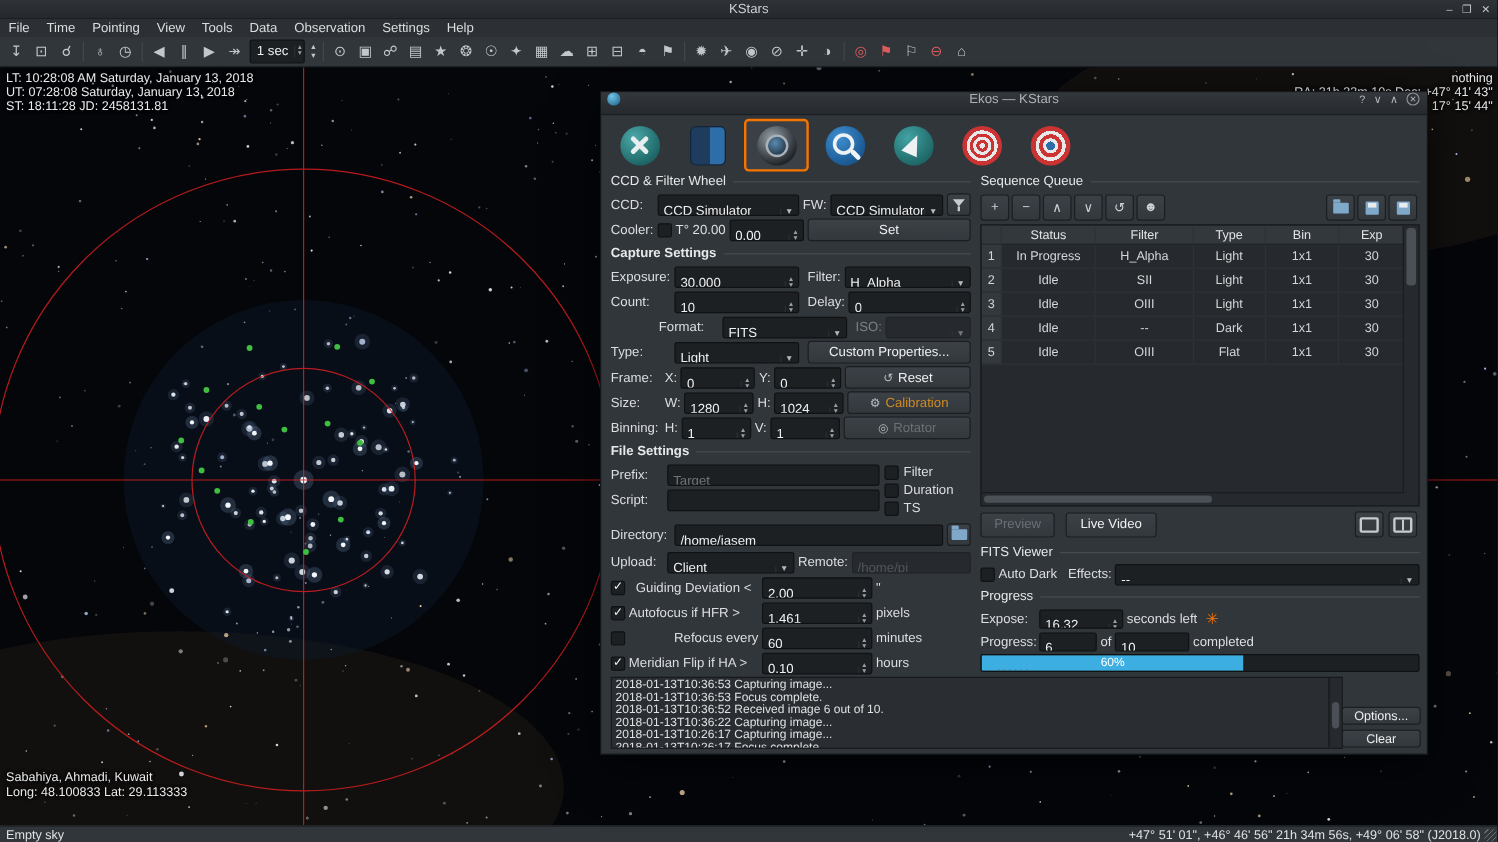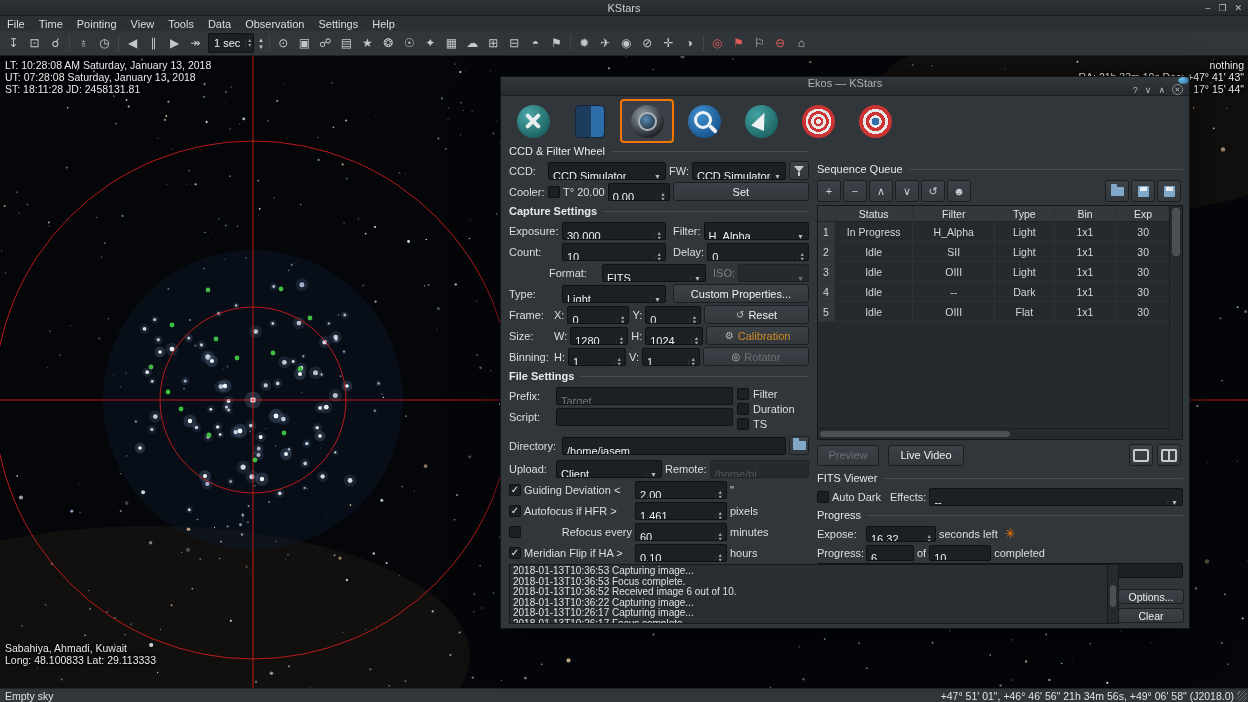--- a/index.html
+++ b/index.html
@@ -30,21 +30,21 @@
   .ov-loc{left:5px;bottom:22px;}
 
   
   .statusbar{position:absolute;left:0;bottom:0;width:100%;height:14px;background:#31363b;border-top:1px solid #202327;display:flex;align-items:center;font-size:10.5px;box-sizing:border-box;}
   .sb-left{padding-left:5px;}
   .sb-right{margin-left:auto;padding-right:14px;}
   .sb-grip{position:absolute;right:1px;bottom:1px;width:10px;height:10px;background:repeating-linear-gradient(135deg,transparent 0 2px,#6a6f74 2px 3px);}
 
   
   .ekos{position:absolute;left:500px;top:76px;width:690px;height:553px;background:#31363b;border:1px solid #121517;box-shadow:0 10px 36px rgba(0,0,0,.65);z-index:5;box-sizing:border-box;}
-  .ekos-titlebar{height:18px;background:linear-gradient(#33383d,#26292d);display:flex;align-items:flex-end;border-bottom:1px solid #1b1e21;position:relative;flex-direction:column;}
+  .ekos-titlebar{height:18px;background:linear-gradient(#33383d,#26292d);display:flex;align-items:flex-start;border-bottom:1px solid #1b1e21;position:relative;}
   .ekos-logo{width:11px;height:11px;border-radius:50%;margin-left:5px;background:radial-gradient(circle at 35% 30%,#6fc3e8,#1d5d86);z-index:1;}
   .ekos-title{position:absolute;left:0;right:0;text-align:center;color:#aeb1b4;font-size:11px;}
   .ekos-ctl{margin-left:auto;display:flex;align-items:center;gap:7px;padding-right:6px;z-index:1;color:#b6babd;font-size:9px;}
   .ekos-ctl .circ{width:11px;height:11px;border:1px solid #8d9194;border-radius:50%;display:flex;align-items:center;justify-content:center;font-size:7px;box-sizing:border-box;}
 
   .ekos-tabs{display:flex;gap:3px;padding:2px 0 0 5px;height:46px;align-items:center;}
   .tab{width:54px;height:44px;border-radius:4px;display:flex;align-items:center;justify-content:center;border:2px solid transparent;box-sizing:border-box;}
   .tab.active{border-color:#f67400;background:#3b4046;}
   .ticon{width:33px;height:33px;border-radius:50%;position:relative;}
   .t-setup{background:radial-gradient(circle at 35% 30%,#4da8a8,#1f6868 70%,#154b4b);}
@@ -55,21 +55,21 @@
   .t-capture::before{content:"";position:absolute;inset:7px;border-radius:50%;border:2px solid #aab2b8;background:radial-gradient(circle at 40% 35%,#5b8ab0,#16222e);box-sizing:border-box;}
   .t-focus{background:radial-gradient(circle at 35% 30%,#3f8fd0,#1b5a94 70%,#12456f);}
   .t-focus::before{content:"";position:absolute;left:6px;top:6px;width:12px;height:12px;border:3px solid #eef2f5;border-radius:50%;}
   .t-focus::after{content:"";position:absolute;right:6px;bottom:4px;width:4px;height:10px;background:#eef2f5;border-radius:2px;transform:rotate(-45deg);}
   .t-mount{background:radial-gradient(circle at 35% 30%,#43a3a3,#1f6868 72%);}
   .t-mount::before{content:"";position:absolute;left:9px;top:7px;width:0;height:0;border-left:7px solid transparent;border-right:7px solid transparent;border-bottom:17px solid #eef2f5;transform:rotate(24deg);}
   .t-guide{background:radial-gradient(closest-side,#e8e8e8 0 14%,#cc3333 14% 30%,#e8e8e8 30% 46%,#cc3333 46% 62%,#e8e8e8 62% 78%,#cc3333 78% 100%);}
   .t-align{background:radial-gradient(closest-side,#2d6da8 0 22%,#e8e8e8 22% 38%,#cc3333 38% 58%,#e8e8e8 58% 76%,#cc3333 76% 100%);}
 
   .ekos-left{position:absolute;left:8px;top:66px;width:300px;}
-  .ekos-right{position:absolute;left:316px;top:66px;width:366px;margin-top:18px;}
+  .ekos-right{position:absolute;left:316px;top:66px;width:366px;}
 
   .ghead{display:flex;align-items:center;gap:6px;color:#e6e8e9;height:16px;margin-bottom:2px;}
   .ghead::after{content:"";flex:1;height:1px;background:#474d53;}
   .ghead.bold{font-weight:bold;}
 
   .row{display:flex;align-items:center;gap:3px;height:19px;margin-bottom:2px;}
   .lbl{color:#dcdee0;white-space:nowrap;}
   .field{background:#1d2023;border:1px solid #0f1113;border-radius:2px;height:18px;display:flex;align-items:center;padding:11px 1px 0 4px;color:#eff0f1;box-sizing:border-box;position:relative;overflow:hidden;}
   .field .val{white-space:nowrap;overflow:hidden;}
   .field .ph{color:#6f7478;}
@@ -1300,21 +1300,21 @@
         <div class="field disabled" style="flex:1;">
             <span class="val ph">/home/pi</span>
           </div>
       </div>
 
 
       <div>
 
           <div class="row">
             <span class="cb">✓</span>
-            <span class="lbl" style="width:108px;">Guiding Deviation &lt;</span>
+            <span class="lbl" style="width:108px;text-align:center;">Guiding Deviation &lt;</span>
             <div class="field spin" style="width:92px;">
               <span class="val">2.00</span>
               <span class="arr">
                 <span>▲</span>
                 <span>▼</span>
               </span>
             </div>
             <span class="lbl">"</span>
           </div>
 

